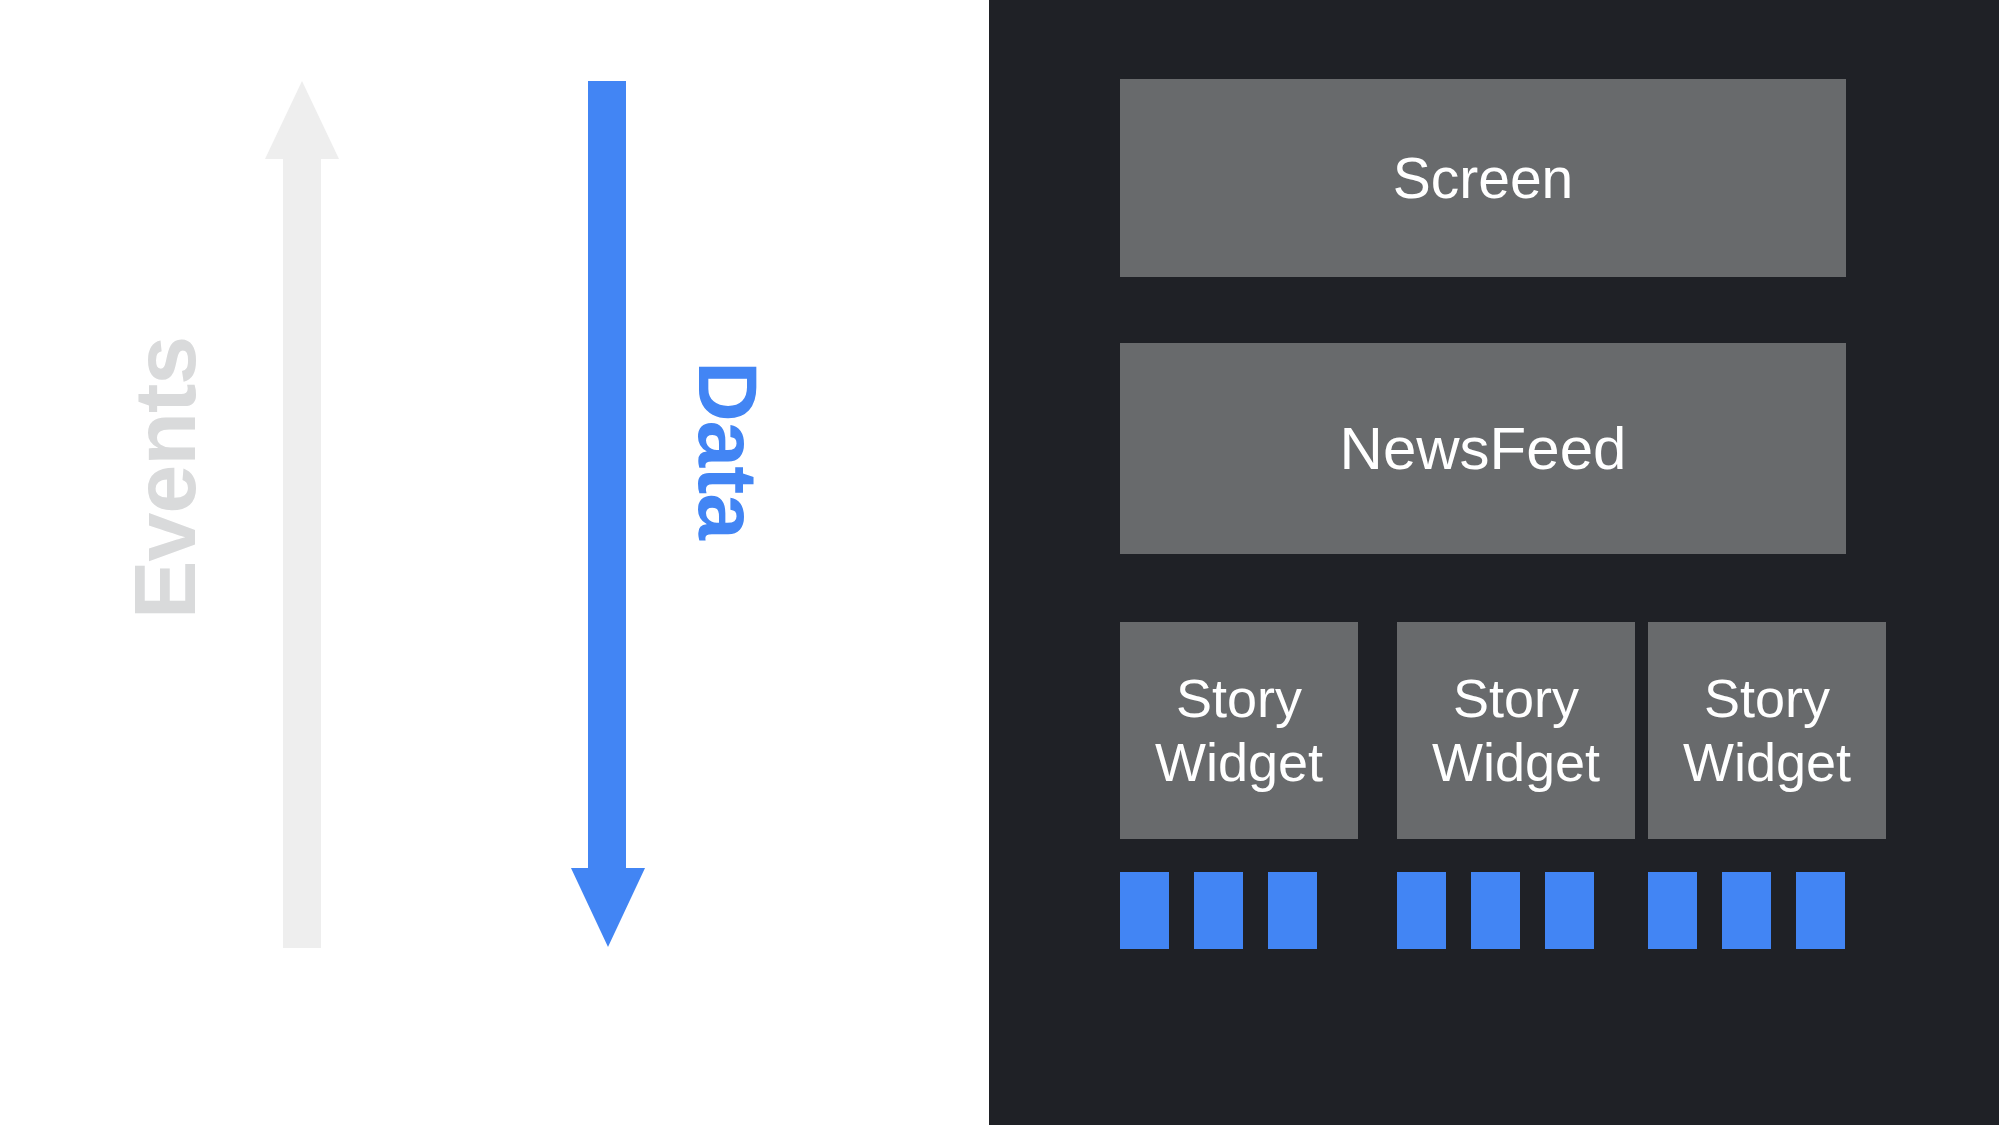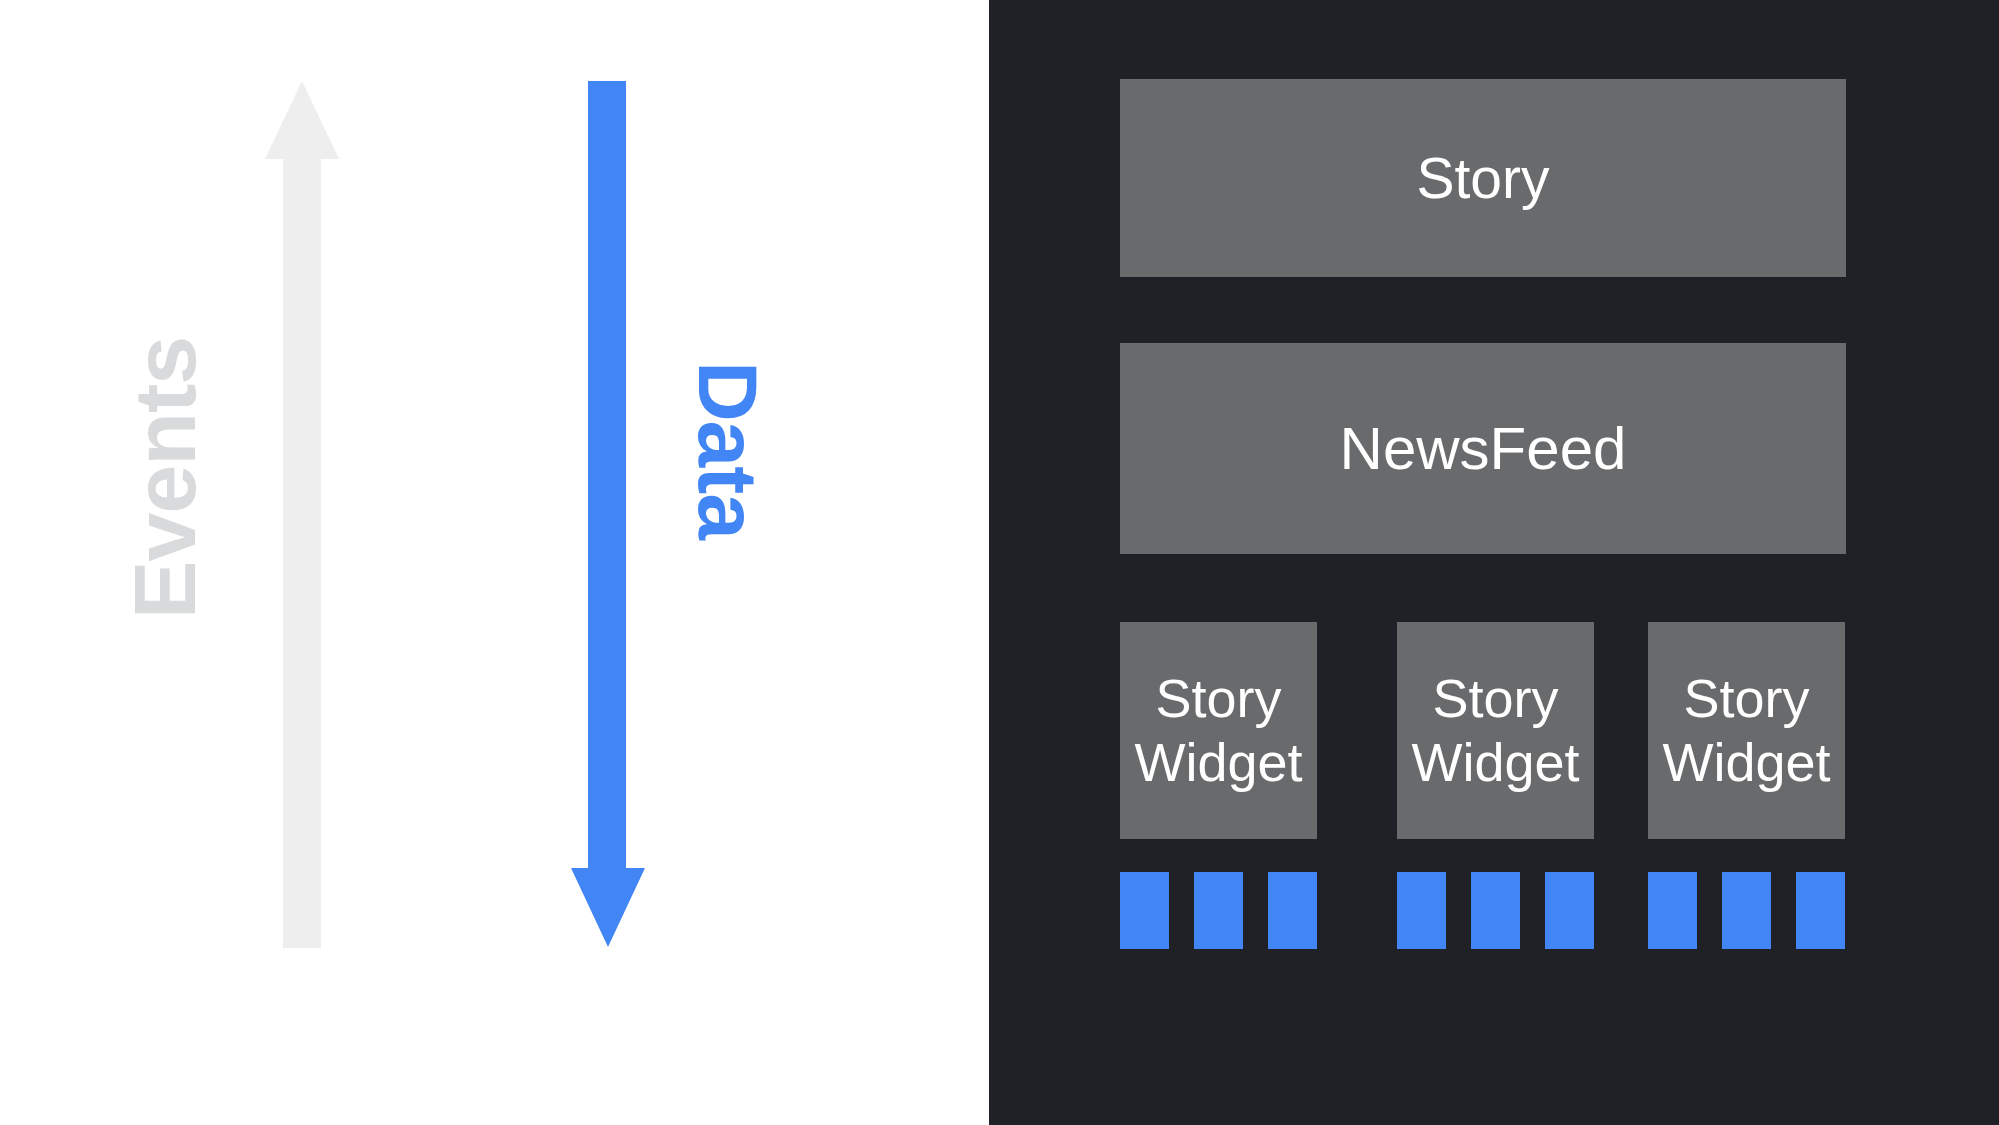--- a/index.html
+++ b/index.html
@@ -44,21 +44,21 @@
     transform:translate(-50%,-50%) rotate(90deg);
   }
   
   .box{
     position:absolute;background:var(--box-gray,#686a6c);
     color:var(--box-text,#fff);display:flex;align-items:center;justify-content:center;
     text-align:center;
   }
   .screen-box{left:1120px;top:79px;width:726px;height:198px;font-size:57px;}
   .newsfeed-box{left:1120px;top:343px;width:726px;height:211px;font-size:60px;text-align:right;}
-  .story-box{top:622px;width:197px;height:217px;font-size:54px;line-height:1.17;}
+  .story-box{top:622px;width:238px;height:217px;font-size:54px;line-height:1.17;}
   .story-1{left:1120px;}
   .story-2{left:1397px;}
   .story-3{left:1648px;}
   .dots{
     position:absolute;top:872px;width:197px;height:77px;
     display:flex;justify-content:space-between;
   }
   .dots-1{left:1120px;}
   .dots-2{left:1397px;}
   .dots-3{left:1648px;}
@@ -77,21 +77,21 @@
   </div>
   <div class="rot-label events-label">Events</div>
 
   <div>
     <div class="shaft data-shaft"></div>
     <div class="data-head"></div>
   </div>
   <div class="rot-label data-label">Data</div>
 
   <div class="box screen-box">
-    <span>Story</span>
+    <span>Screen</span>
   </div>
 
   <div class="box newsfeed-box">
     <span>NewsFeed</span>
   </div>
 
   <div class="box story-box story-1">
     <span>Story Widget</span>
   </div>
   <div class="box story-box story-2">

